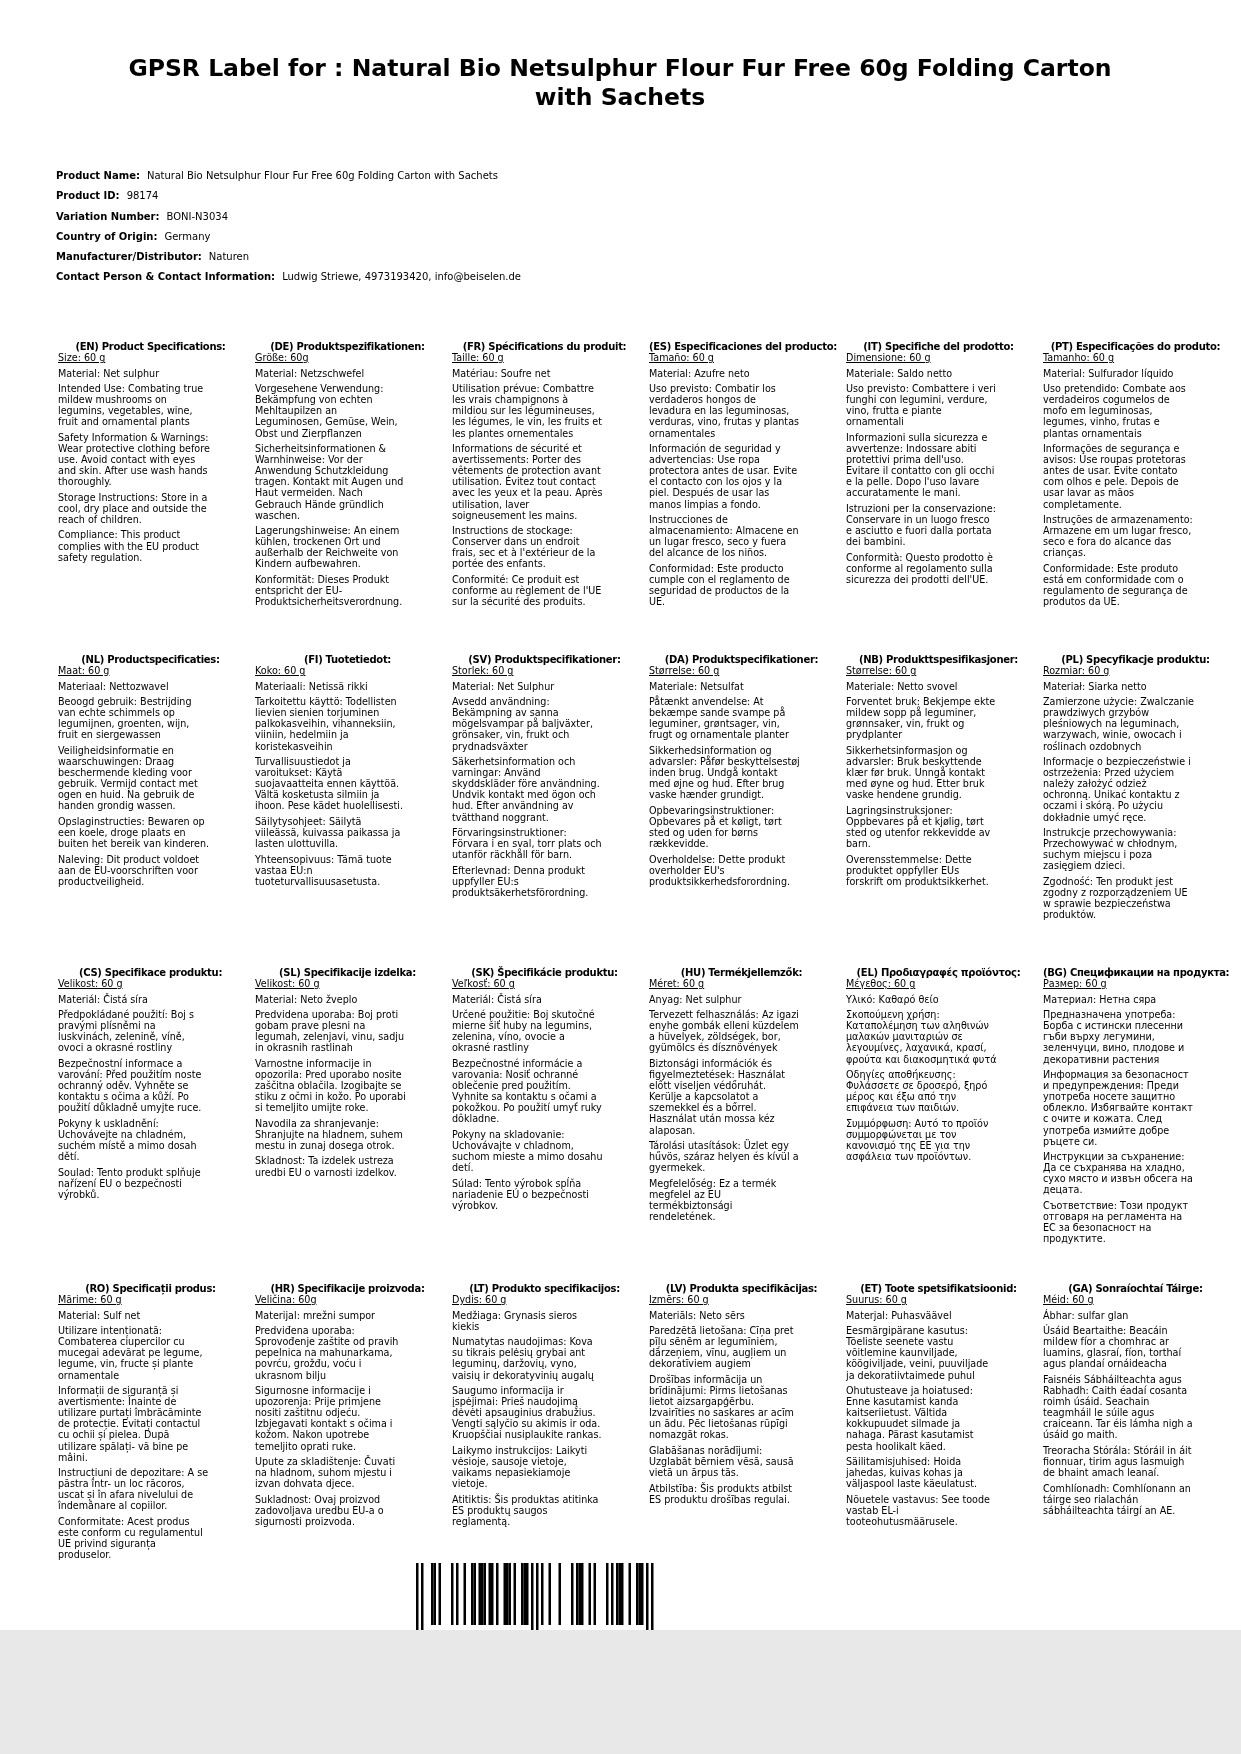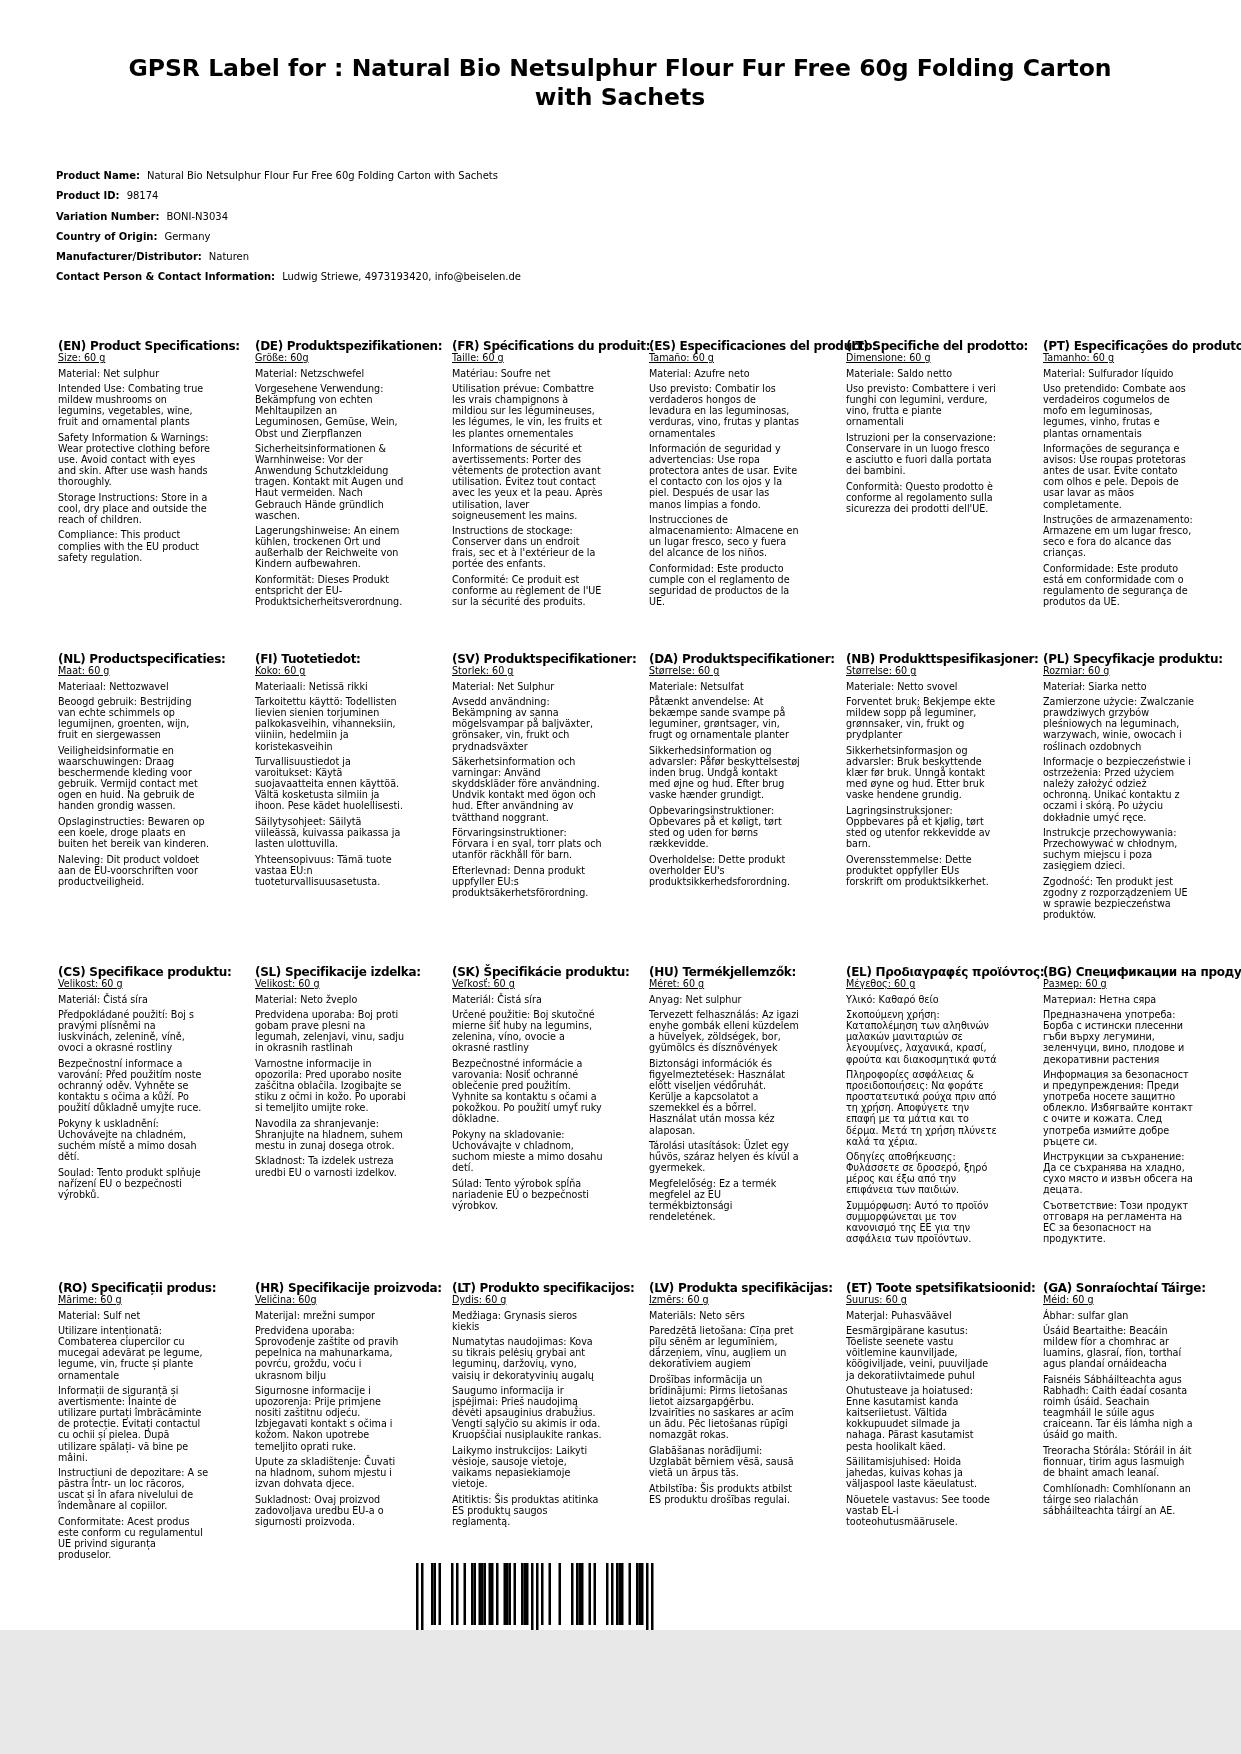--- a/index.html
+++ b/index.html
@@ -17,22 +17,22 @@
   .product-info{ position:absolute; top:166px; left:56px; width:1100px; }
   .info-line{ font-size:10px; line-height:20.3px; }
   .info-label{ font-weight:bold; }
   .info-value{ margin-left:7px; }
   .lang-row{
     position:absolute; left:58px; width:1182px;
     display:grid; grid-template-columns:repeat(6,197px);
   }
   .lang-block{ padding-right:12px; }
   .lang-header{
-    font-size:12px; font-weight:bold; letter-spacing:-0.3px;
-    white-space:nowrap; margin:0 0 0 0; line-height:11.2px;
+    font-size:10px; font-weight:bold; letter-spacing:-0.3px;
+    white-space:nowrap; margin:0 0 0 0; line-height:11.2px;text-align:center;
   }
   .lp{
     font-size:9.6px; line-height:11.1px; margin:0 0 4.4px 0;
     max-width:152px;
   }
   .lp.first{ margin-top:0;text-decoration:underline; }
   .barcode{ position:absolute; left:390px; top:1563px; width:290px; }
   .barcode svg{ display:block; margin-left:26px; }
   .barcode rect{ fill:#000; }
   .bc-digits{
@@ -108,20 +108,21 @@
         <p class="lp">Uso previsto: Combatir los verdaderos hongos de levadura en las leguminosas, verduras, vino, frutas y plantas ornamentales</p>
         <p class="lp">Información de seguridad y advertencias: Use ropa protectora antes de usar. Evite el contacto con los ojos y la piel. Después de usar las manos limpias a fondo.</p>
         <p class="lp">Instrucciones de almacenamiento: Almacene en un lugar fresco, seco y fuera del alcance de los niños.</p>
         <p class="lp">Conformidad: Este producto cumple con el reglamento de seguridad de productos de la UE.</p>
       </section>
       <section class="lang-block">
     <h2 class="lang-header">(IT) Specifiche del prodotto:</h2>
   <p class="lp first">Dimensione: 60 g</p>
         <p class="lp">Materiale: Saldo netto</p>
         <p class="lp">Uso previsto: Combattere i veri funghi con legumini, verdure, vino, frutta e piante ornamentali</p>
+        <p class="lp">Informazioni sulla sicurezza e avvertenze: Indossare abiti protettivi prima dell'uso. Evitare il contatto con gli occhi e la pelle. Dopo l'uso lavare accuratamente le mani.</p>
         <p class="lp">Istruzioni per la conservazione: Conservare in un luogo fresco e asciutto e fuori dalla portata dei bambini.</p>
         <p class="lp">Conformità: Questo prodotto è conforme al regolamento sulla sicurezza dei prodotti dell'UE.</p>
       </section>
       <section class="lang-block">
     <h2 class="lang-header">(PT) Especificações do produto:</h2>
   <p class="lp first">Tamanho: 60 g</p>
         <p class="lp">Material: Sulfurador líquido</p>
         <p class="lp">Uso pretendido: Combate aos verdadeiros cogumelos de mofo em leguminosas, legumes, vinho, frutas e plantas ornamentais</p>
         <p class="lp">Informações de segurança e avisos: Use roupas protetoras antes de usar. Evite contato com olhos e pele. Depois de usar lavar as mãos completamente.</p>
         <p class="lp">Instruções de armazenamento: Armazene em um lugar fresco, seco e fora do alcance das crianças.</p>
@@ -219,21 +220,20 @@
         <p class="lp">Tervezett felhasználás: Az igazi enyhe gombák elleni küzdelem a hüvelyek, zöldségek, bor, gyümölcs és dísznövények</p>
         <p class="lp">Biztonsági információk és figyelmeztetések: Használat előtt viseljen védőruhát. Kerülje a kapcsolatot a szemekkel és a bőrrel. Használat után mossa kéz alaposan.</p>
         <p class="lp">Tárolási utasítások: Üzlet egy hűvös, száraz helyen és kívül a gyermekek.</p>
         <p class="lp">Megfelelőség: Ez a termék megfelel az EU termékbiztonsági rendeletének.</p>
       </section>
       <section class="lang-block">
     <h2 class="lang-header">(EL) Προδιαγραφές προϊόντος:</h2>
   <p class="lp first">Μέγεθος: 60 g</p>
         <p class="lp">Υλικό: Καθαρό θείο</p>
         <p class="lp">Σκοπούμενη χρήση: Καταπολέμηση των αληθινών μαλακών μανιταριών σε λεγουμίνες, λαχανικά, κρασί, φρούτα και διακοσμητικά φυτά</p>
-        <p class="lp">Πληροφορίες ασφάλειας &amp; προειδοποιήσεις: Να φοράτε προστατευτικά ρούχα πριν από τη χρήση. Αποφύγετε την επαφή με τα μάτια και το δέρμα. Μετά τη χρήση πλύνετε καλά τα χέρια.</p>
         <p class="lp">Οδηγίες αποθήκευσης: Φυλάσσετε σε δροσερό, ξηρό μέρος και έξω από την επιφάνεια των παιδιών.</p>
         <p class="lp">Συμμόρφωση: Αυτό το προϊόν συμμορφώνεται με τον κανονισμό της ΕΕ για την ασφάλεια των προϊόντων.</p>
       </section>
       <section class="lang-block">
     <h2 class="lang-header">(BG) Спецификации на продукта:</h2>
   <p class="lp first">Размер: 60 g</p>
         <p class="lp">Материал: Нетна сяра</p>
         <p class="lp">Предназначена употреба: Борба с истински плесенни гъби върху легумини, зеленчуци, вино, плодове и декоративни растения</p>
         <p class="lp">Информация за безопасност и предупреждения: Преди употреба носете защитно облекло. Избягвайте контакт с очите и кожата. След употреба измийте добре ръцете си.</p>
         <p class="lp">Инструкции за съхранение: Да се съхранява на хладно, сухо място и извън обсега на децата.</p>

